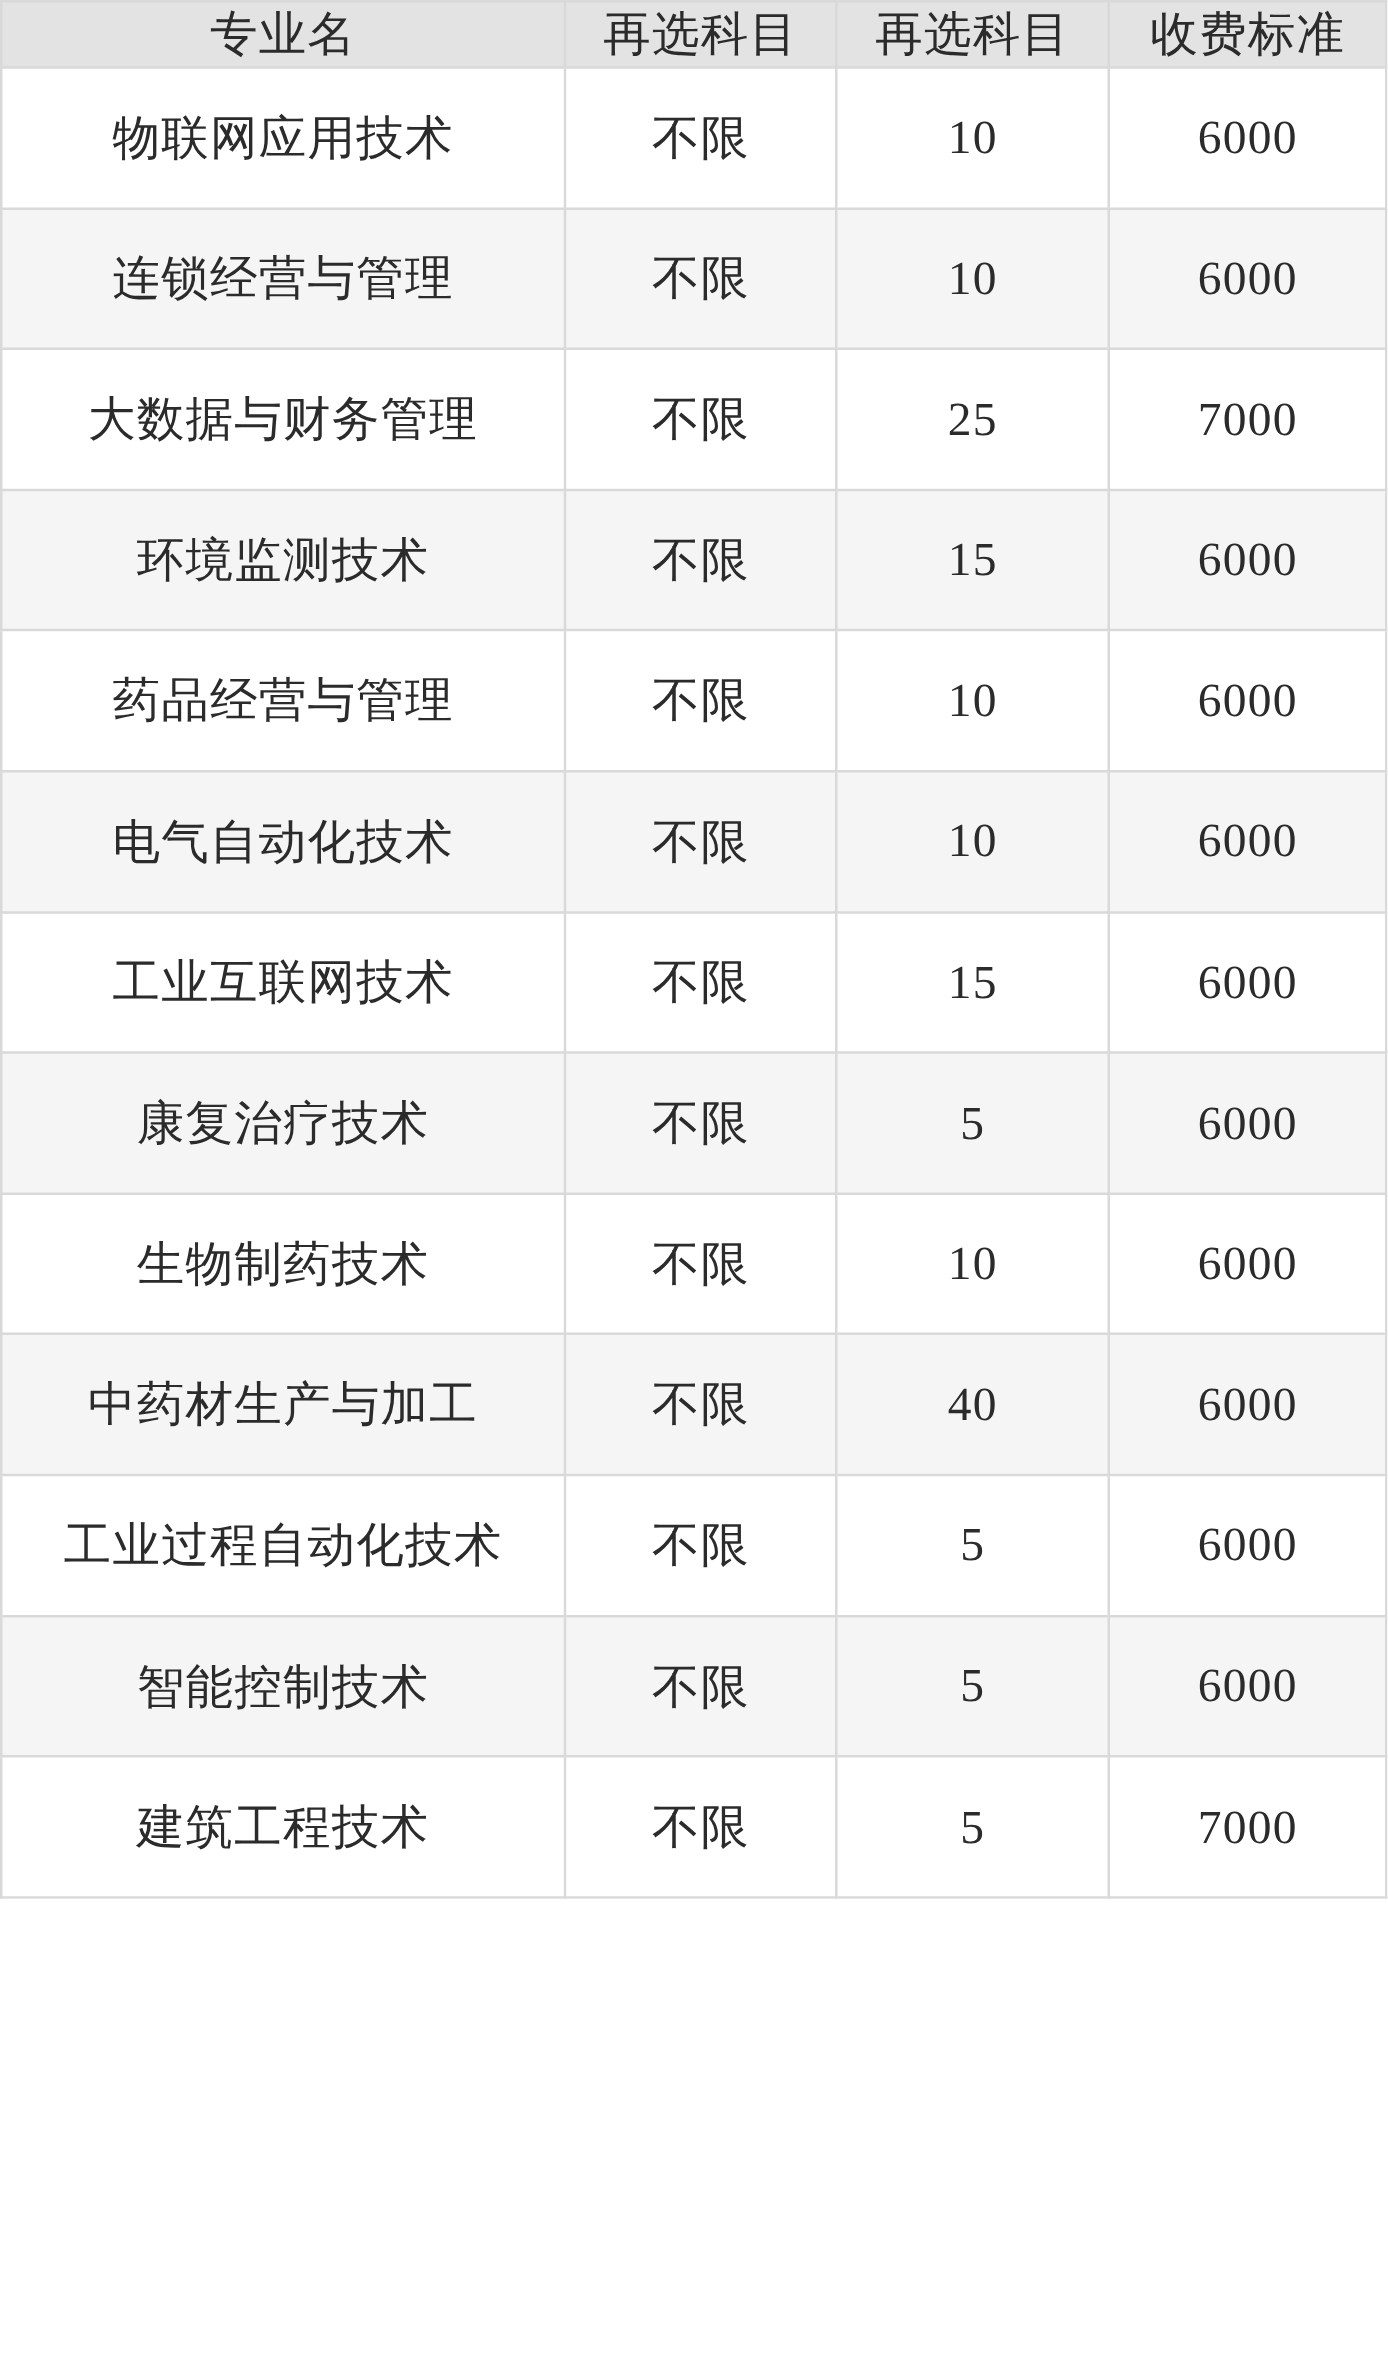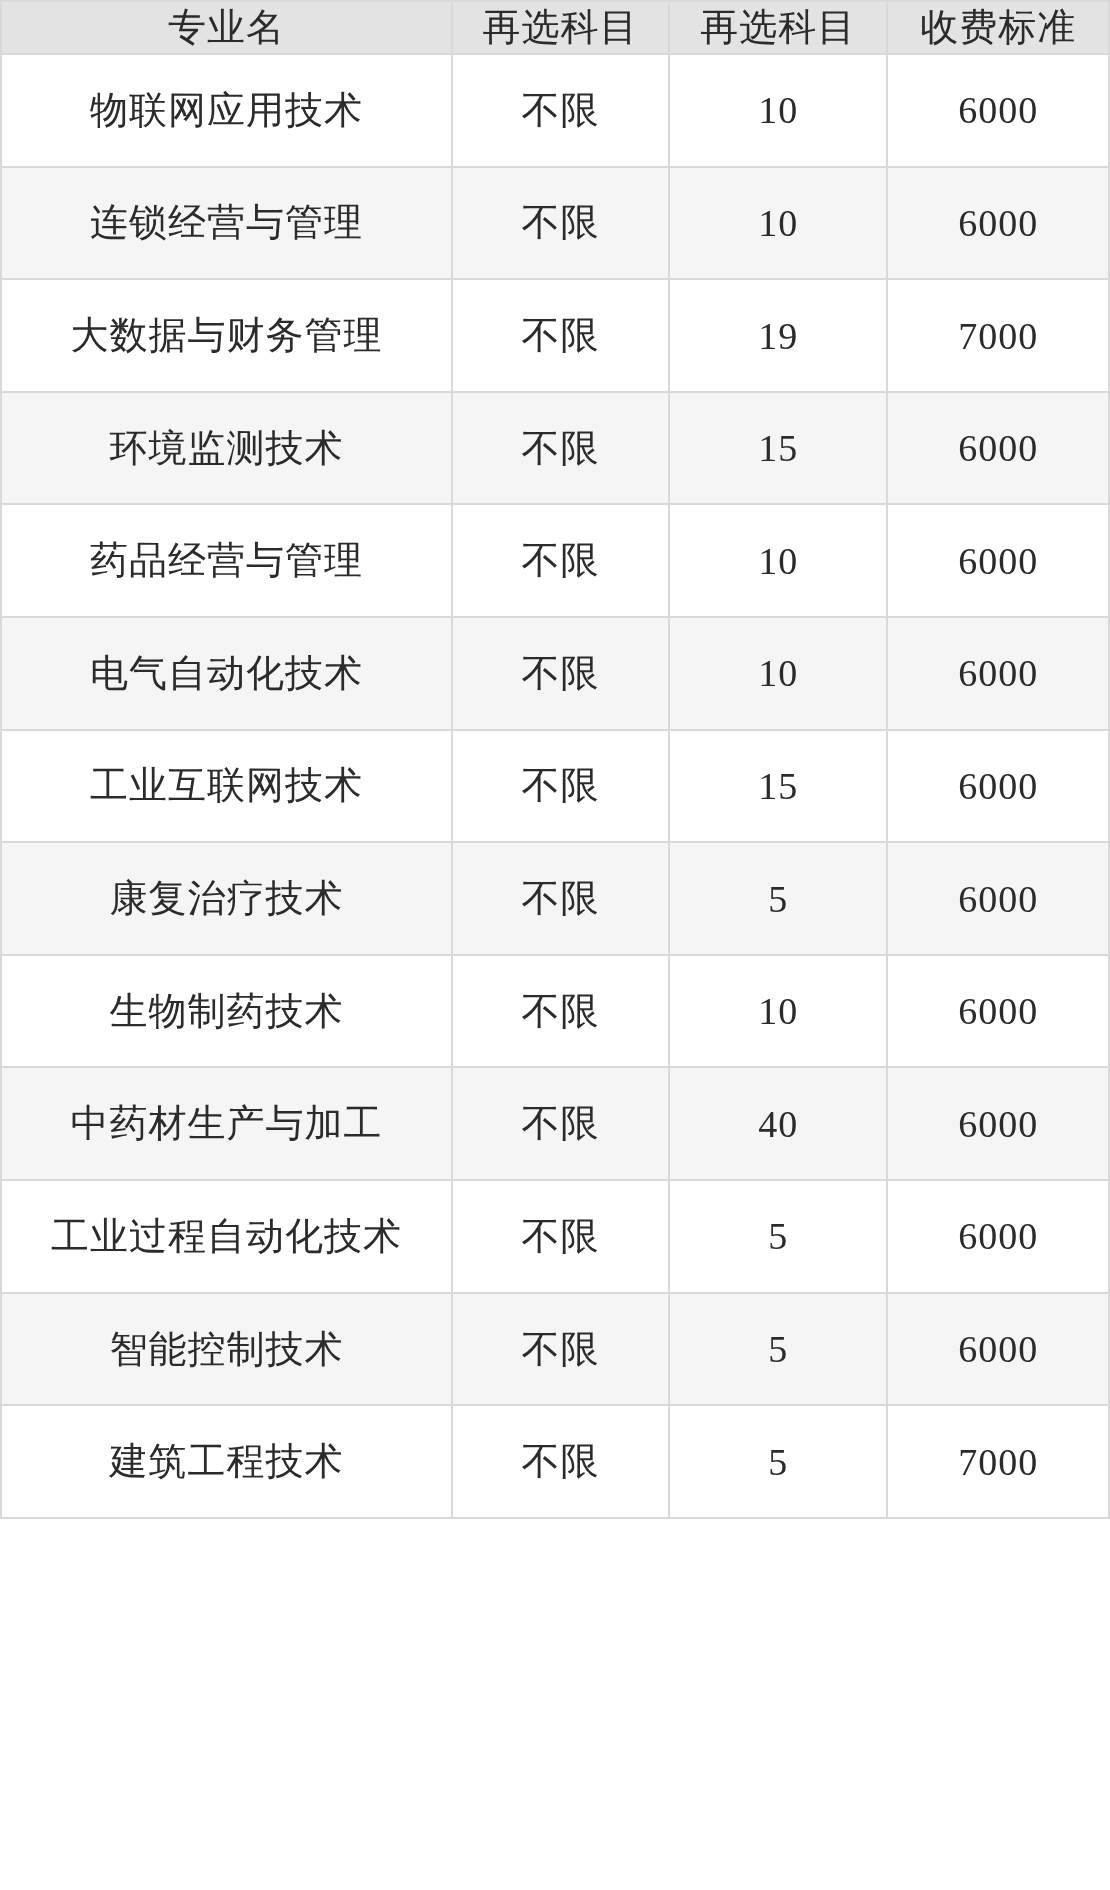--- a/index.html
+++ b/index.html
@@ -63,21 +63,21 @@
       </tr>
       <tr>
         <td>连锁经营与管理</td>
         <td>不限</td>
         <td>10</td>
         <td>6000</td>
       </tr>
       <tr>
         <td>大数据与财务管理</td>
         <td>不限</td>
-        <td>19</td>
+        <td>25</td>
         <td>7000</td>
       </tr>
       <tr>
         <td>环境监测技术</td>
         <td>不限</td>
         <td>15</td>
         <td>6000</td>
       </tr>
       <tr>
         <td>药品经营与管理</td>

